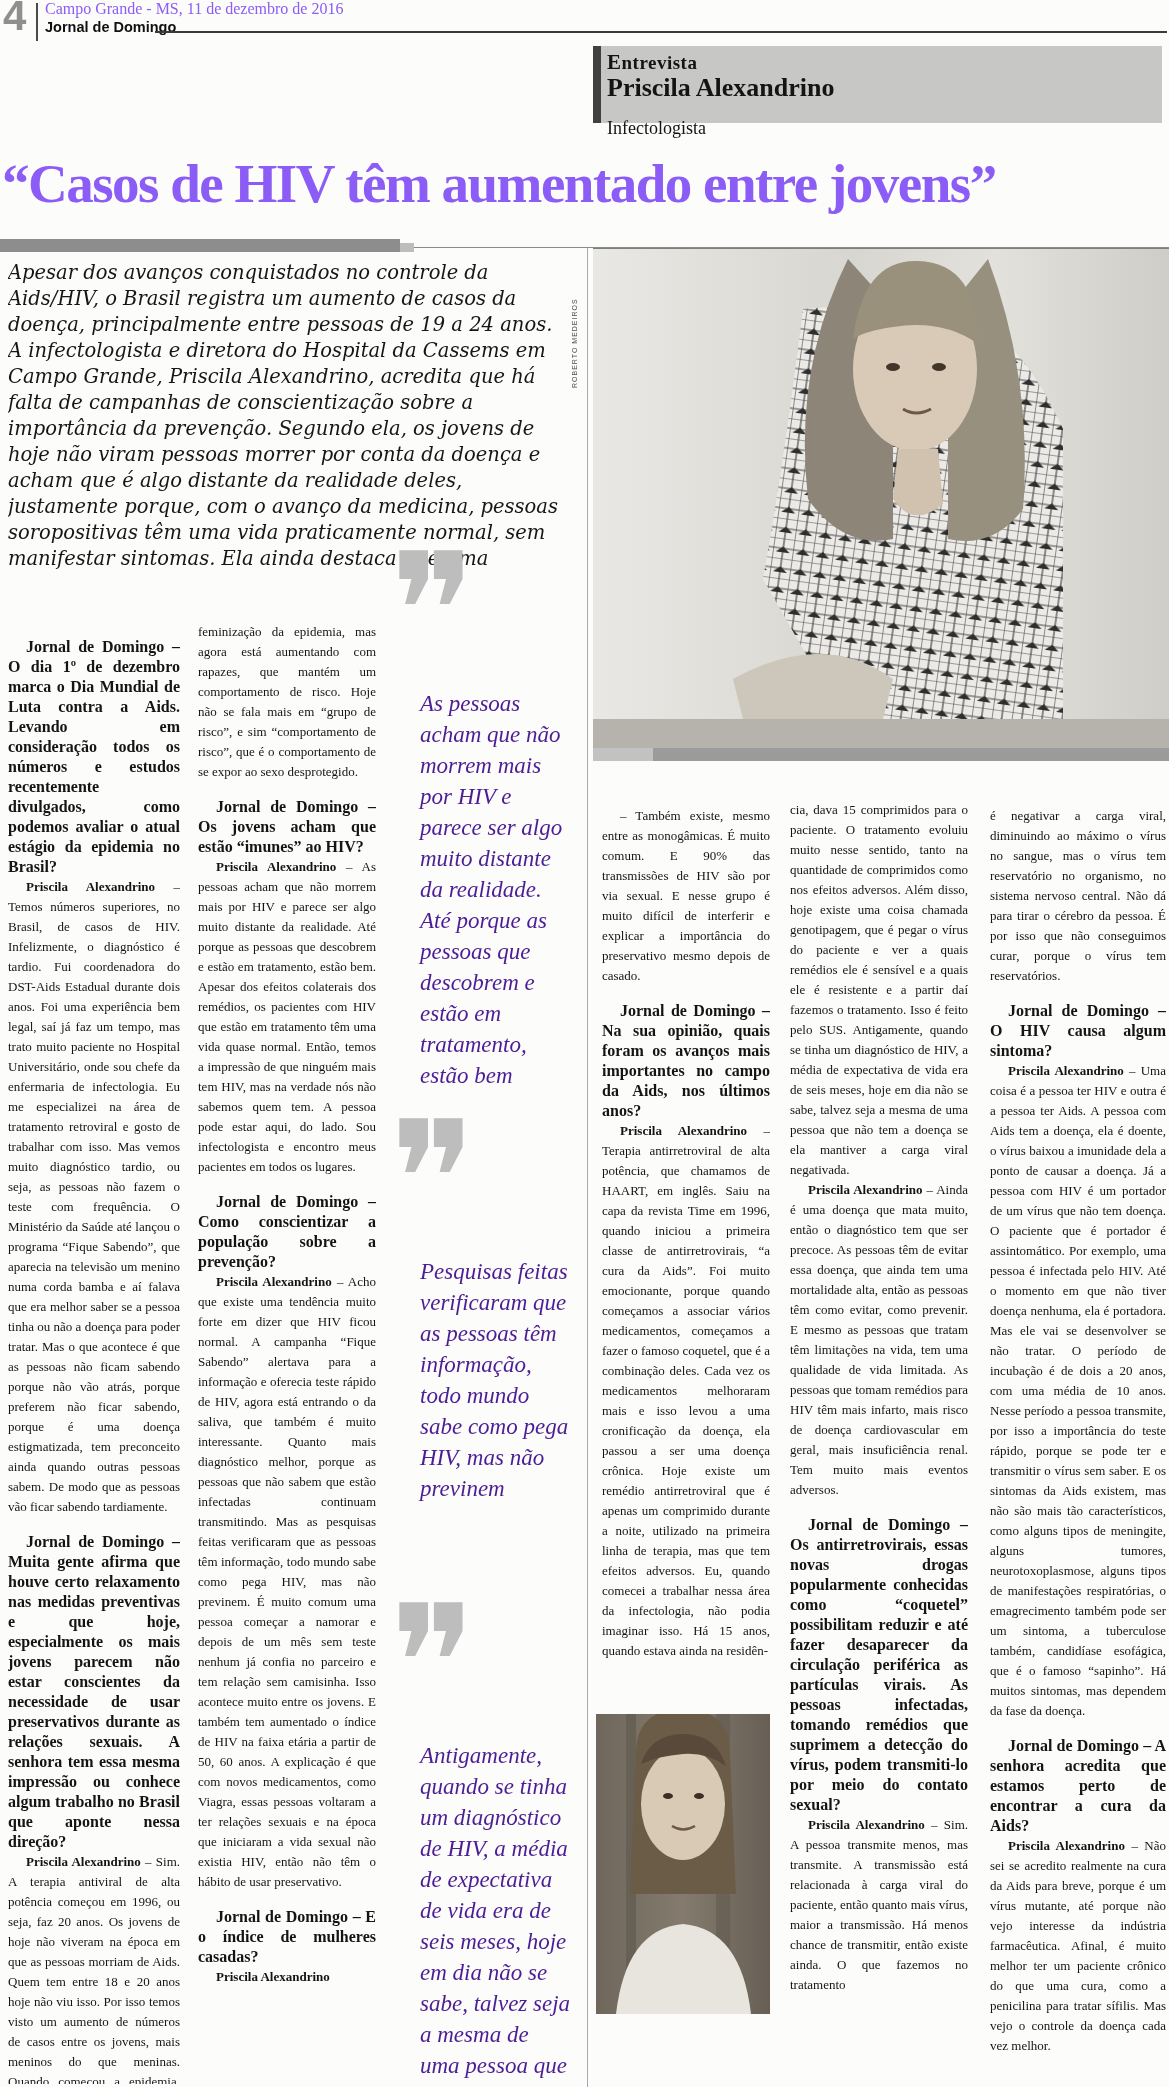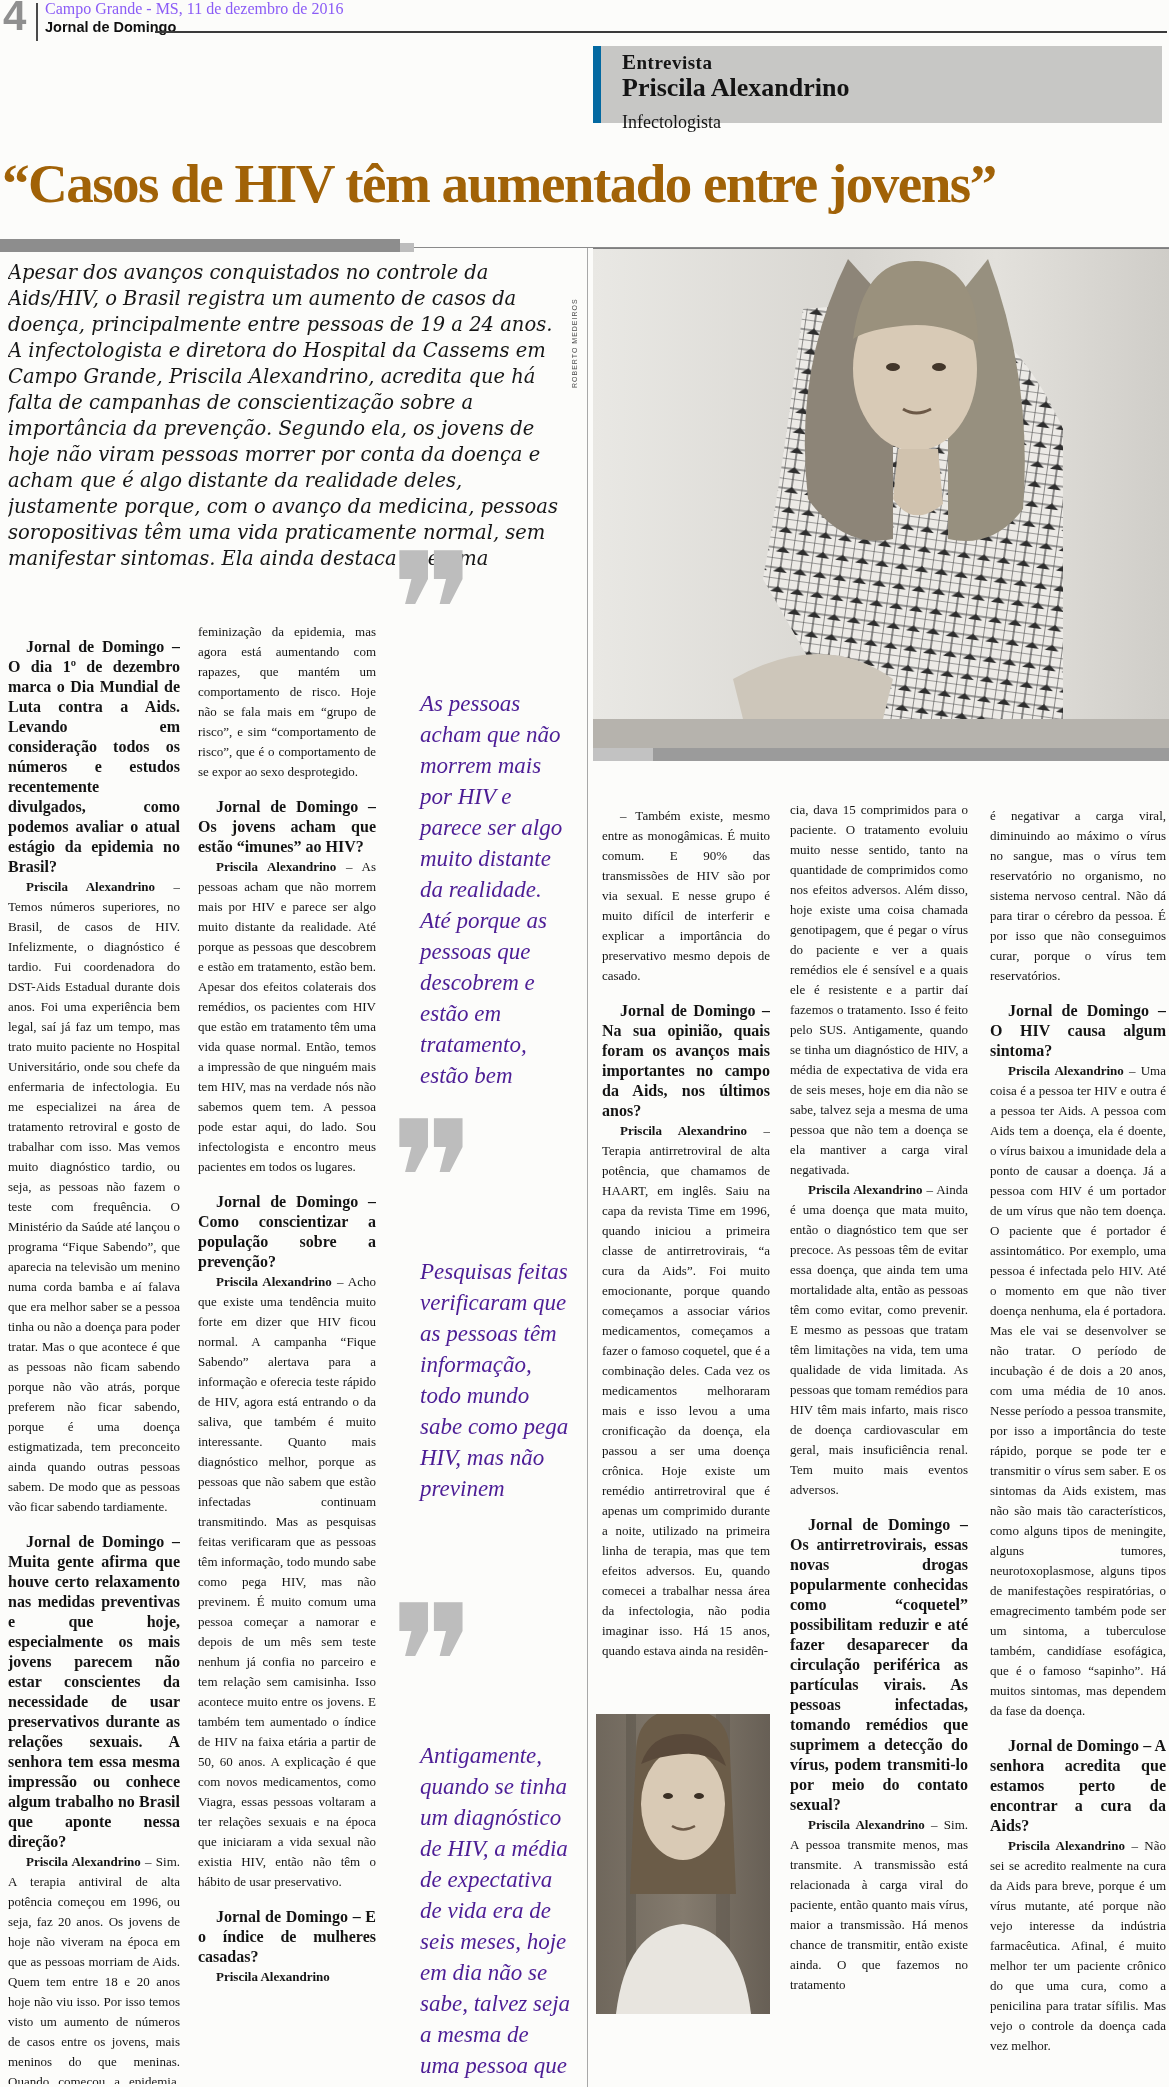--- a/index.html
+++ b/index.html
@@ -9,30 +9,30 @@
     font-family:"Liberation Serif",serif;
     overflow:hidden;
   }
   
   .page-num{position:absolute;left:3px;top:-8px;font:bold 42px "Liberation Sans",sans-serif;color:#8f8f8f;}
   .hdr-vline{position:absolute;left:36px;top:3px;width:2px;height:38px;background:#4a4a4a;}
   .dateline{position:absolute;left:45px;top:0px;font:16px "Liberation Serif",serif;color:#8b5cf6;}
   .masthead{position:absolute;left:45px;top:19px;font:bold 14.5px "Liberation Sans",sans-serif;color:#101010;}
   .hdr-rule{position:absolute;left:155px;right:2px;top:31px;height:2px;background:#3a3a3a;}
   
-  .kicker{position:absolute;left:593px;top:46px;width:569px;height:77px;background:#c7c7c5;border-left:8px solid #0369a1;padding-left:21px;box-sizing:border-box;}
+  .kicker{position:absolute;left:593px;top:46px;width:569px;height:77px;background:#c7c7c5;border-left:8px solid #404040;padding-left:6px;box-sizing:border-box;}
   .kicker-label{font-variant:small-caps;font:bold 19px "Liberation Serif",serif;letter-spacing:.5px;margin-top:4px;}
   .kicker-label::first-letter{font-size:21px;}
   .kicker-name{font:bold 26px "Liberation Serif",serif;line-height:26px;margin-top:0px;}
-  .kicker-role{font:18px "Liberation Serif",serif;line-height:22px;margin-top:10px;}
+  .kicker-role{font:18px "Liberation Serif",serif;line-height:22px;margin-top:16px;}
   
   .headline{
     position:absolute;left:2px;top:118px;width:1167px;
     font:bold 55px "Liberation Serif",serif;letter-spacing:-1.5px;line-height:1.05;
-    color:#a16207;white-space:nowrap;
+    color:#8b5cf6;white-space:nowrap;
   }
   
   .deck-bar{position:absolute;left:0;top:239px;width:400px;height:13px;background:#8d8d8d;}
   .deck-bar-tail{position:absolute;left:400px;top:243px;width:14px;height:9px;background:#bdbdbd;}
   .deck-line{position:absolute;left:414px;right:0;top:247px;height:1px;background:#8a8a8a;}
   .lead{
     position:absolute;left:8px;top:260px;width:562px;height:310px;overflow:hidden;
     font:italic 19.5px/26px "DejaVu Serif",serif;color:#161616;text-align:left;
   }
   

